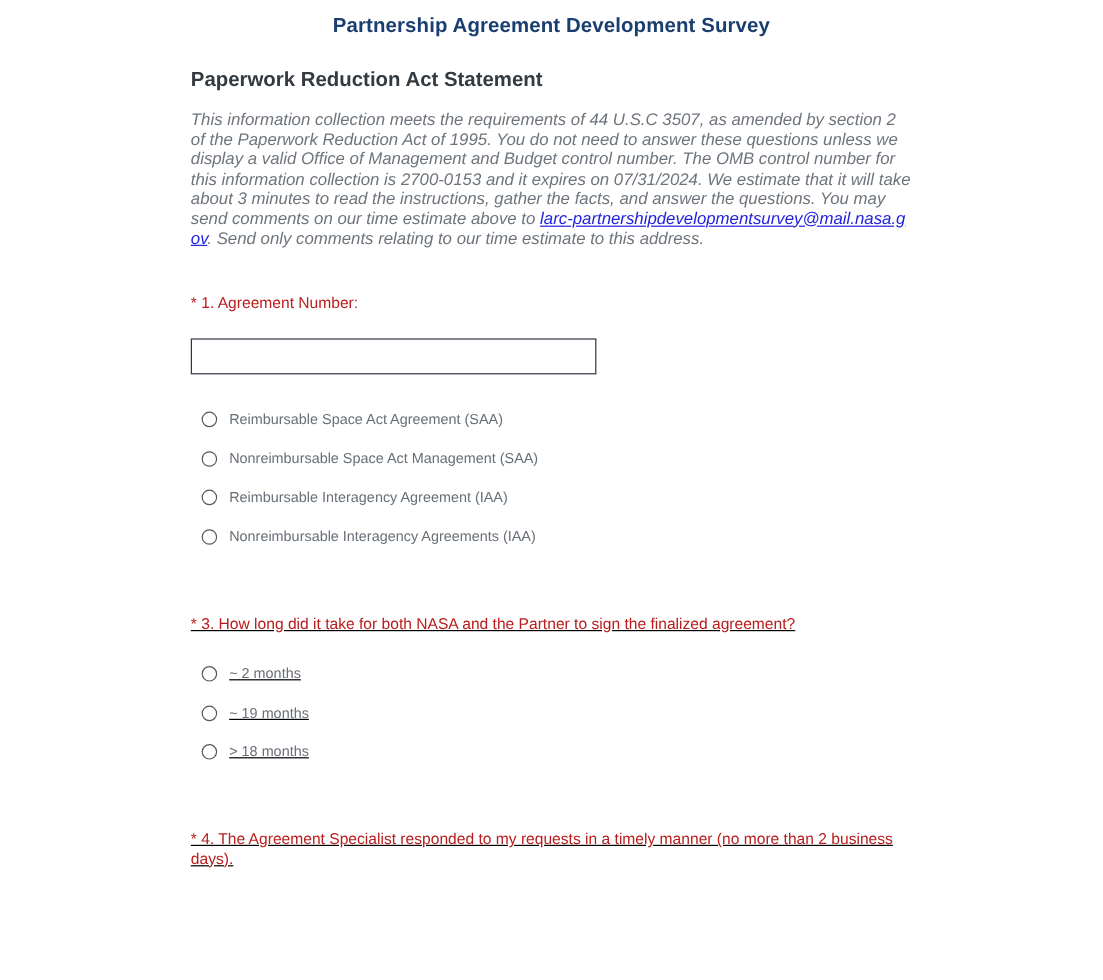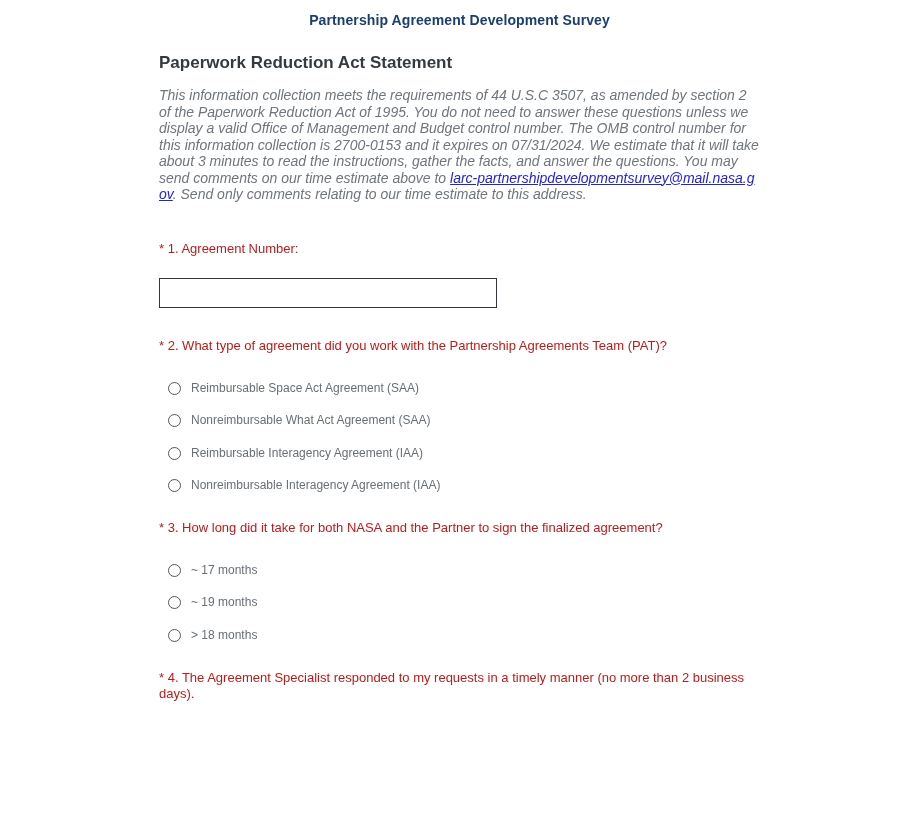--- a/index.html
+++ b/index.html
@@ -9,21 +9,21 @@
     overflow: hidden;
     font-family: "Liberation Sans", sans-serif;
   }
   .survey {
     width: 601px;
     margin: 0 auto;
   }
   .page-title {
     margin-top: 12px;
     text-align: center;
-    font-size: 14px;
+    font-size: 17px;
     font-weight: bold;
     color: #1a3e6f;
     letter-spacing: 0.1px;
   }
   .pra-heading {
     margin-top: 25px;
     font-size: 17px;
     font-weight: bold;
     color: #333a40;
   }
@@ -80,66 +80,65 @@
     height: 13px;
     border: 1.6px solid #54585a;
     border-radius: 50%;
     background: #ffffff;
     margin-right: 10px;
   }
   .option-label {
     font-size: 12px;
     color: #676f77;
   }
-  .q-gap-large { margin-top: 28px; }
+  .q-gap-large { margin-top: 58px; text-decoration: underline; }
 </style>
 </head>
 <body>
 
 <div class="survey">
 
   <h1 class="page-title">Partnership Agreement Development Survey</h1>
 
   <div class="pra-heading">Paperwork Reduction Act Statement</div>
 
   <p class="pra-paragraph"><span>This information collection meets the requirements of 44 U.S.C 3507, as amended by section 2 of the Paperwork Reduction Act of 1995. You do not need to answer these questions unless we display a valid Office of Management and Budget control number. The OMB control number for this information collection is 2700-0153 and it expires on 07/31/2024. We estimate that it will take about 3 minutes to read the instructions, gather the facts, and answer the questions. You may send comments on our time estimate above to </span><a>larc-partnershipdevelopmentsurvey@mail.nasa.gov</a><span>. Send only comments relating to our time estimate to this address.</span></p>
 
   <div class="question first">
     <div class="question-label">* 1. Agreement Number:</div>
     <input class="text-input" type="text" value="" style="">
   </div>
 
   <div class="question" style="margin-top:30px;">
-    <div class="question-label">* 2. What type of agreement did you work with the Partnership Agreements Team (PAT)?</div>
     <div class="options">
       <div class="option">
         <span class="radio"></span>
         <span class="option-label">Reimbursable Space Act Agreement (SAA)</span>
       </div>
       <div class="option">
         <span class="radio"></span>
-        <span class="option-label">Nonreimbursable What Act Agreement (SAA)</span>
+        <span class="option-label">Nonreimbursable Space Act Management (SAA)</span>
       </div>
       <div class="option">
         <span class="radio"></span>
         <span class="option-label">Reimbursable Interagency Agreement (IAA)</span>
       </div>
       <div class="option">
         <span class="radio"></span>
-        <span class="option-label">Nonreimbursable Interagency Agreement (IAA)</span>
+        <span class="option-label">Nonreimbursable Interagency Agreements (IAA)</span>
       </div>
     </div>
   </div>
 
   <div class="question q-gap-large">
     <div class="question-label">* 3. How long did it take for both NASA and the Partner to sign the finalized agreement?</div>
     <div class="options">
       <div class="option">
         <span class="radio"></span>
-        <span class="option-label">~ 17 months</span>
+        <span class="option-label">~ 2 months</span>
       </div>
       <div class="option">
         <span class="radio"></span>
         <span class="option-label">~ 19 months</span>
       </div>
       <div class="option">
         <span class="radio"></span>
         <span class="option-label">&gt; 18 months</span>
       </div>
     </div>

